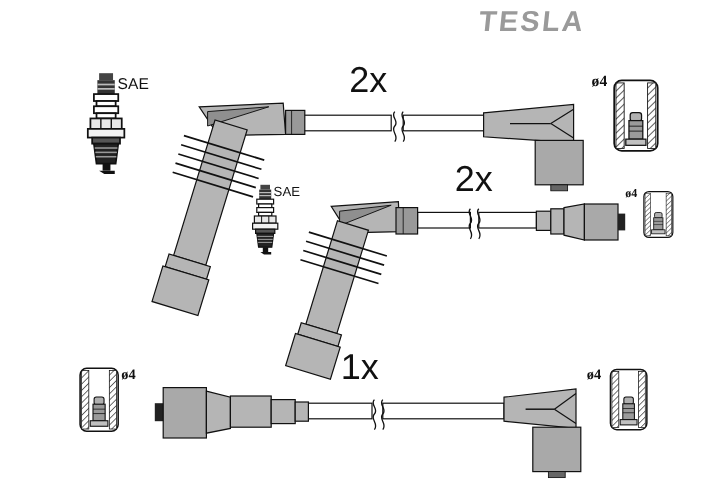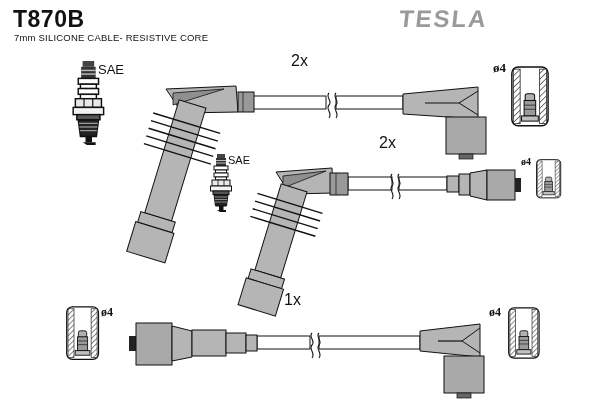--- a/index.html
+++ b/index.html
@@ -3,41 +3,39 @@
 <meta charset="utf-8">
 <style>
   html,body{margin:0;padding:0;background:#fff;}
   .canvas{position:relative;width:600px;height:400px;background:#ffffff;overflow:hidden;
           font-family:"Liberation Sans", sans-serif;color:#111;}
   .lbl{position:absolute;white-space:nowrap;line-height:1;}
   .part-number{left:13px;top:8px;font-size:23px;font-weight:bold;letter-spacing:0.5px;}
   .subtitle{left:14px;top:33px;font-size:9.5px;letter-spacing:0.2px;}
   .brand{left:399px;top:7px;font-size:24px;font-weight:900;color:#9a9a9a;
          letter-spacing:2px;transform:skewX(-6deg);}
-  .qty{font-size:16px;font-weight:400;}
+  .qty{font-size:30px;font-weight:400;}
   .qty-top{left:291px;top:53px;}
   .qty-middle{left:379px;top:135px;}
   .qty-bottom{left:284px;top:292px;}
   .sae{font-size:13px;}
   .sae-top{left:98px;top:63px;}
   .sae-middle{left:228px;top:155px;font-size:11px;}
   .dia{font-weight:bold;font-size:12px;font-family:Liberation Serif, serif;}
   .dia-top-right{left:493px;top:61px;font-size:13px;}
   .dia-middle-right{left:521px;top:157px;font-size:10px;}
   .dia-bottom-left{left:101px;top:306px;}
   .dia-bottom-right{left:489px;top:306px;}
   svg{position:absolute;left:0;top:0;}
 </style>
 </head>
 <body>
 
 <div class="canvas">
 
-  <div class="lbl part-number">T870B</div>
-  <div class="lbl subtitle">7mm SILICONE CABLE- RESISTIVE CORE</div>
   <div class="lbl brand">TESLA</div>
 
   <div class="lbl qty qty-top">2x</div>
   <div class="lbl qty qty-middle">2x</div>
   <div class="lbl qty qty-bottom">1x</div>
 
   <div class="lbl sae sae-top">SAE</div>
   <div class="lbl sae sae-middle">SAE</div>
 
   <div class="lbl dia dia-top-right">ø4</div>

